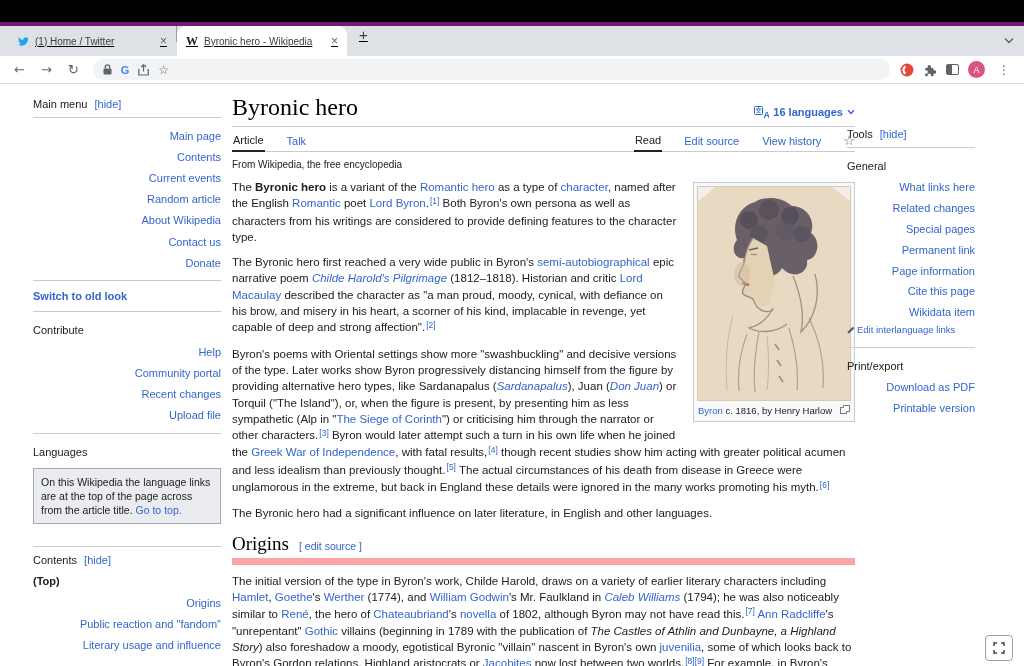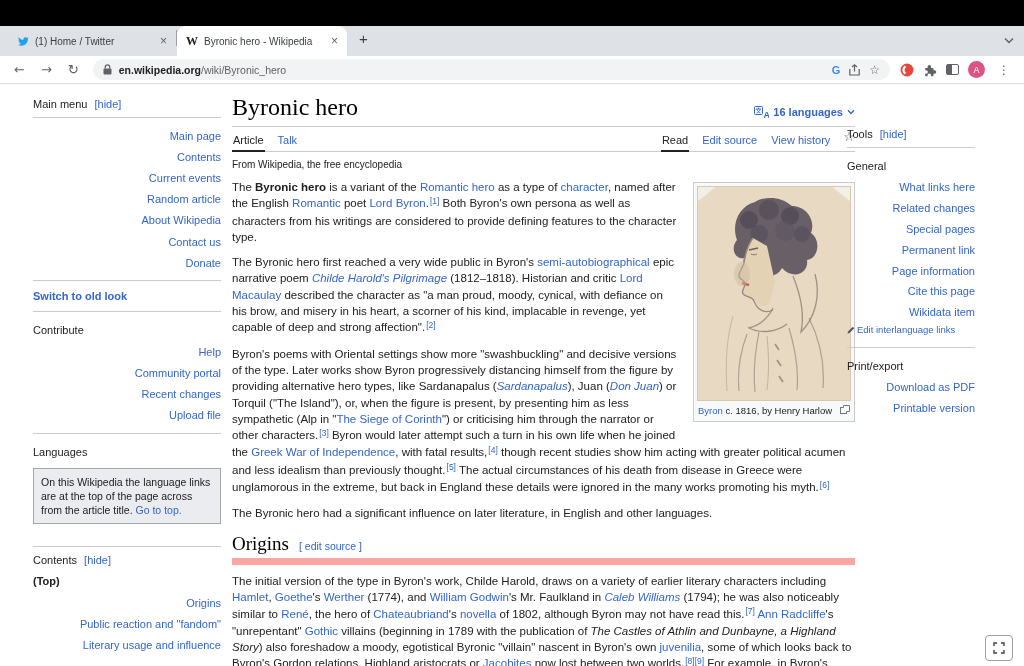--- a/index.html
+++ b/index.html
@@ -2,21 +2,21 @@
 <html><head>
 <meta charset="utf-8">
 <style>
   * { margin:0; padding:0; box-sizing:border-box; }
   body { background:#000; }
   .screen { width:1024px; height:666px; position:relative; overflow:hidden; background:#fff;
             font-family:"Liberation Sans","DejaVu Sans",sans-serif; }
 
   
   .menubar { height:22px; background:#000; }
-  .tabstrip { height:34px; background:#dee1e6; border-top:4px solid #000000; display:flex; align-items:center; position:relative; }
+  .tabstrip { height:34px; background:#dee1e6; border-top:4px solid #701a75; display:flex; align-items:flex-start; position:relative;text-decoration:underline; }
   .tab { height:30px; display:flex; align-items:center; gap:6px; padding:0 9px; }
   .tab-inactive { width:168px; margin-left:8px; }
   .tab-active { width:170px; background:#fff; border-radius:9px 9px 0 0; }
   .tab-sep { width:1px; height:16px; background:#9aa0a6; margin-bottom:7px; }
   .tab-title { flex:1; font-size:10px; color:#3c4043; white-space:nowrap; overflow:hidden; }
   .tab-close { color:#5f6368; font-size:12px; line-height:12px; cursor:pointer; }
   .wiki-fav { font-family:"Liberation Serif",serif; font-size:12px; font-weight:bold; color:#202122; }
   .newtab-btn { font-size:15px; color:#3c4043; margin:0 0 6px 12px; cursor:pointer; }
   .strip-chevron { position:absolute; right:10px; bottom:8px; color:#5f6368; }
 
@@ -50,21 +50,21 @@
   .bold-link { font-weight:bold; color:#3366cc; font-size:11px; padding:2px 0; display:block; cursor:pointer; }
   .lang-notice { background:#eaecf0; border:1px solid #a2a9b1; padding:6px 7px; font-size:10.5px; line-height:14px; margin-top:5px; }
   .contents-block { margin-top:22px; }
   .toc-top { font-weight:bold; font-size:11px; padding:5px 0; }
 
   .center-col { position:absolute; left:232px; top:0; width:623px; padding-top:10px; }
   .title-row { display:flex; justify-content:space-between; align-items:flex-end; border-bottom:1px solid #c8ccd1; padding-bottom:5px; }
   .page-title { font-family:"Liberation Serif","DejaVu Serif",serif; font-size:24px; font-weight:normal; color:#000; }
   .lang-btn { display:flex; align-items:center; gap:4px; color:#3366cc; font-size:11px; font-weight:bold; cursor:pointer; margin-bottom:3px; }
   .tabrow { display:flex; justify-content:space-between; border-bottom:1px solid #c8ccd1; font-size:11px; margin-top:2px; }
-  .tabrow-l, .tabrow-r { display:flex; gap:12px; align-items:flex-start; }
+  .tabrow-l, .tabrow-r { display:flex; gap:21px; align-items:center; }
   .vtab { padding:5px 1px 4px; cursor:pointer; }
   .vtab.on { color:#202122; border-bottom:2px solid #202122; margin-bottom:-1px; }
   .fromwiki { font-size:10px; margin-top:7px; }
   .article-body { font-size:11.5px; line-height:16.3px; margin-top:9px; }
   .article-body p { margin-bottom:9px; }
   .sg-plain {} .sg-bold { font-weight:bold; }
   .sg-link { color:#3366cc; cursor:pointer; }
   .sg-ilink { color:#3366cc; font-style:italic; cursor:pointer; }
   .sg-italic { font-style:italic; }
   .sg-ref { color:#3366cc; font-size:8.5px; position:relative; top:-3.5px; margin-left:1px; cursor:pointer; }
@@ -116,21 +116,20 @@
 
   <div class="toolbar">
     <span class="nav-ic">←</span>
     <span class="nav-ic">→</span>
     <span class="nav-ic">↻</span>
     <div class="omnibox">
       <svg width="9" height="11" viewBox="0 0 9 11">
         <rect x="0.5" y="4.5" width="8" height="6" rx="1" fill="#5f6368"></rect>
         <path d="M2.3 4.5 V3 a2.2 2.2 0 0 1 4.4 0 V4.5" stroke="#5f6368" stroke-width="1.3" fill="none"></path>
       </svg>
-      <span class="url"><span class="domain">en.wikipedia.org</span><span class="path">/wiki/Byronic_hero</span></span>
       <span class="box-ic g-ic">G</span>
       <span class="box-ic">
         <svg width="11" height="12" viewBox="0 0 11 12">
             <path d="M5.5 0.8 V7.5 M3 3 L5.5 0.8 L8 3" stroke="#5f6368" stroke-width="1.2" fill="none"></path>
             <path d="M1.5 5.5 H0.8 V11 H10.2 V5.5 H9.5" stroke="#5f6368" stroke-width="1.2" fill="none"></path>
           </svg>
       </span>
       <span class="box-ic star-ic">☆</span>
     </div>
     <div class="ext-cluster">

